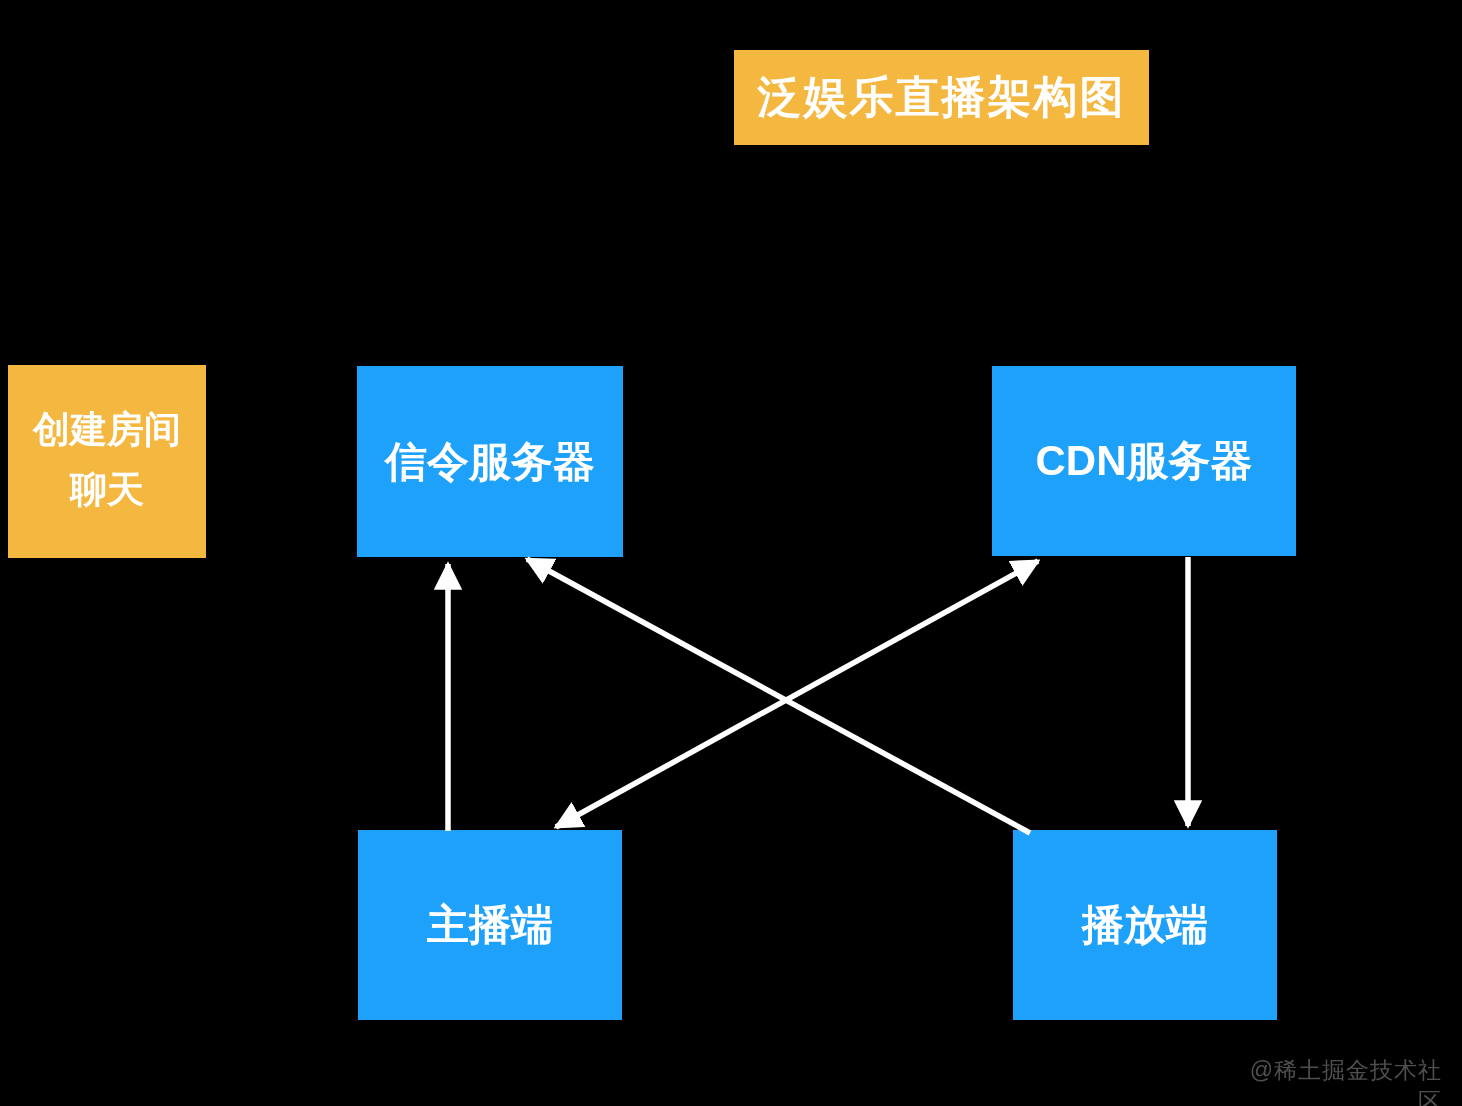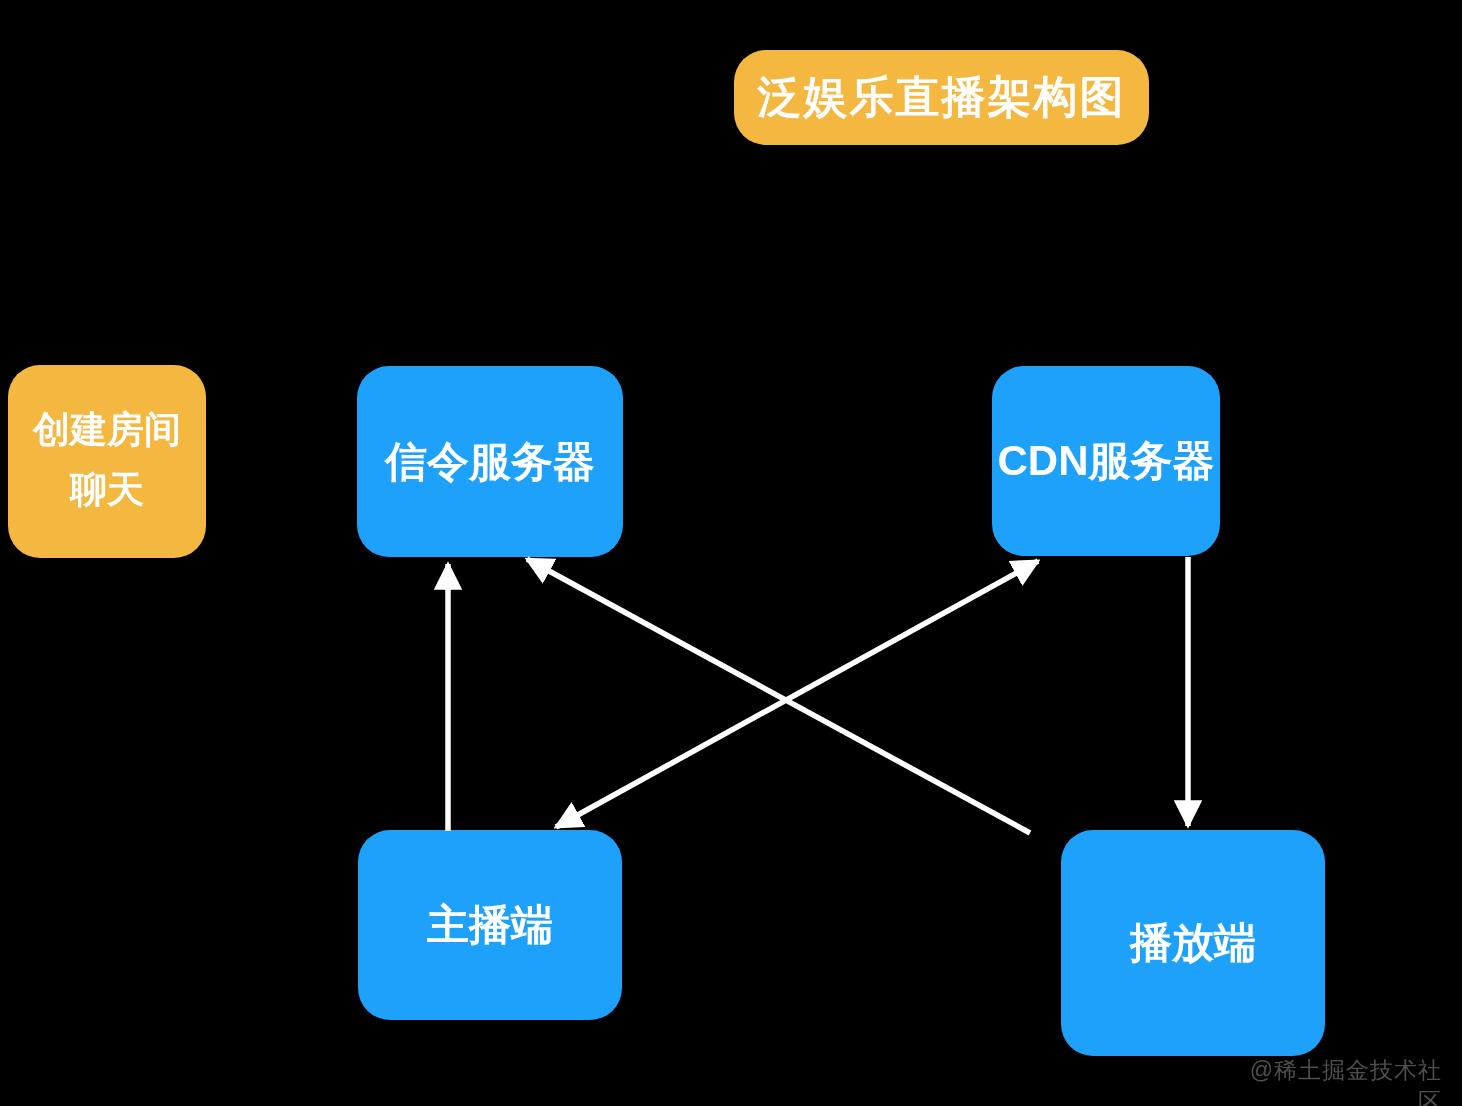--- a/index.html
+++ b/index.html
@@ -22,21 +22,20 @@
   }
   .box {
     position: absolute;
     display: flex;
     align-items: center;
     justify-content: center;
     color: #ffffff;
     font-weight: bold;
     text-align: center;
     box-sizing: border-box;
-    border-radius: 32px;
   }
   .box.yellow { background: #F4B73F; }
   .box.blue   { background: #1EA1FA; }
 
   .title-box {
     left: 734px; top: 50px;
     width: 415px; height: 95px;
     font-size: 44px;
     letter-spacing: 2px;
   }
@@ -44,23 +43,23 @@
     left: 8px; top: 365px;
     width: 198px; height: 193px;
     font-size: 37px;
     flex-direction: column;
     font-family: Liberation Mono, monospace;
   }
   .note-box .note-line {
     line-height: 60px;
   }
   .node-signaling   { left: 357px;  top: 366px; width: 266px; height: 191px; font-size: 42px; }
-  .node-cdn         { left: 992px;  top: 366px; width: 228px; height: 190px; font-size: 42px; }
+  .node-cdn         { left: 992px;  top: 366px; width: 304px; height: 190px; font-size: 42px; }
   .node-broadcaster { left: 358px;  top: 830px; width: 264px; height: 190px; font-size: 42px; }
-  .node-player      { left: 1013px; top: 830px; width: 264px; height: 226px; font-size: 42px; margin-left: 48px; }
+  .node-player      { left: 1013px; top: 830px; width: 264px; height: 190px; font-size: 42px; }
 
   .arrows {
     position: absolute;
     left: 0; top: 0;
     width: 1462px; height: 1106px;
     pointer-events: none;
   }
   .arrow-line {
     stroke: #ffffff;
     stroke-width: 5.5;

